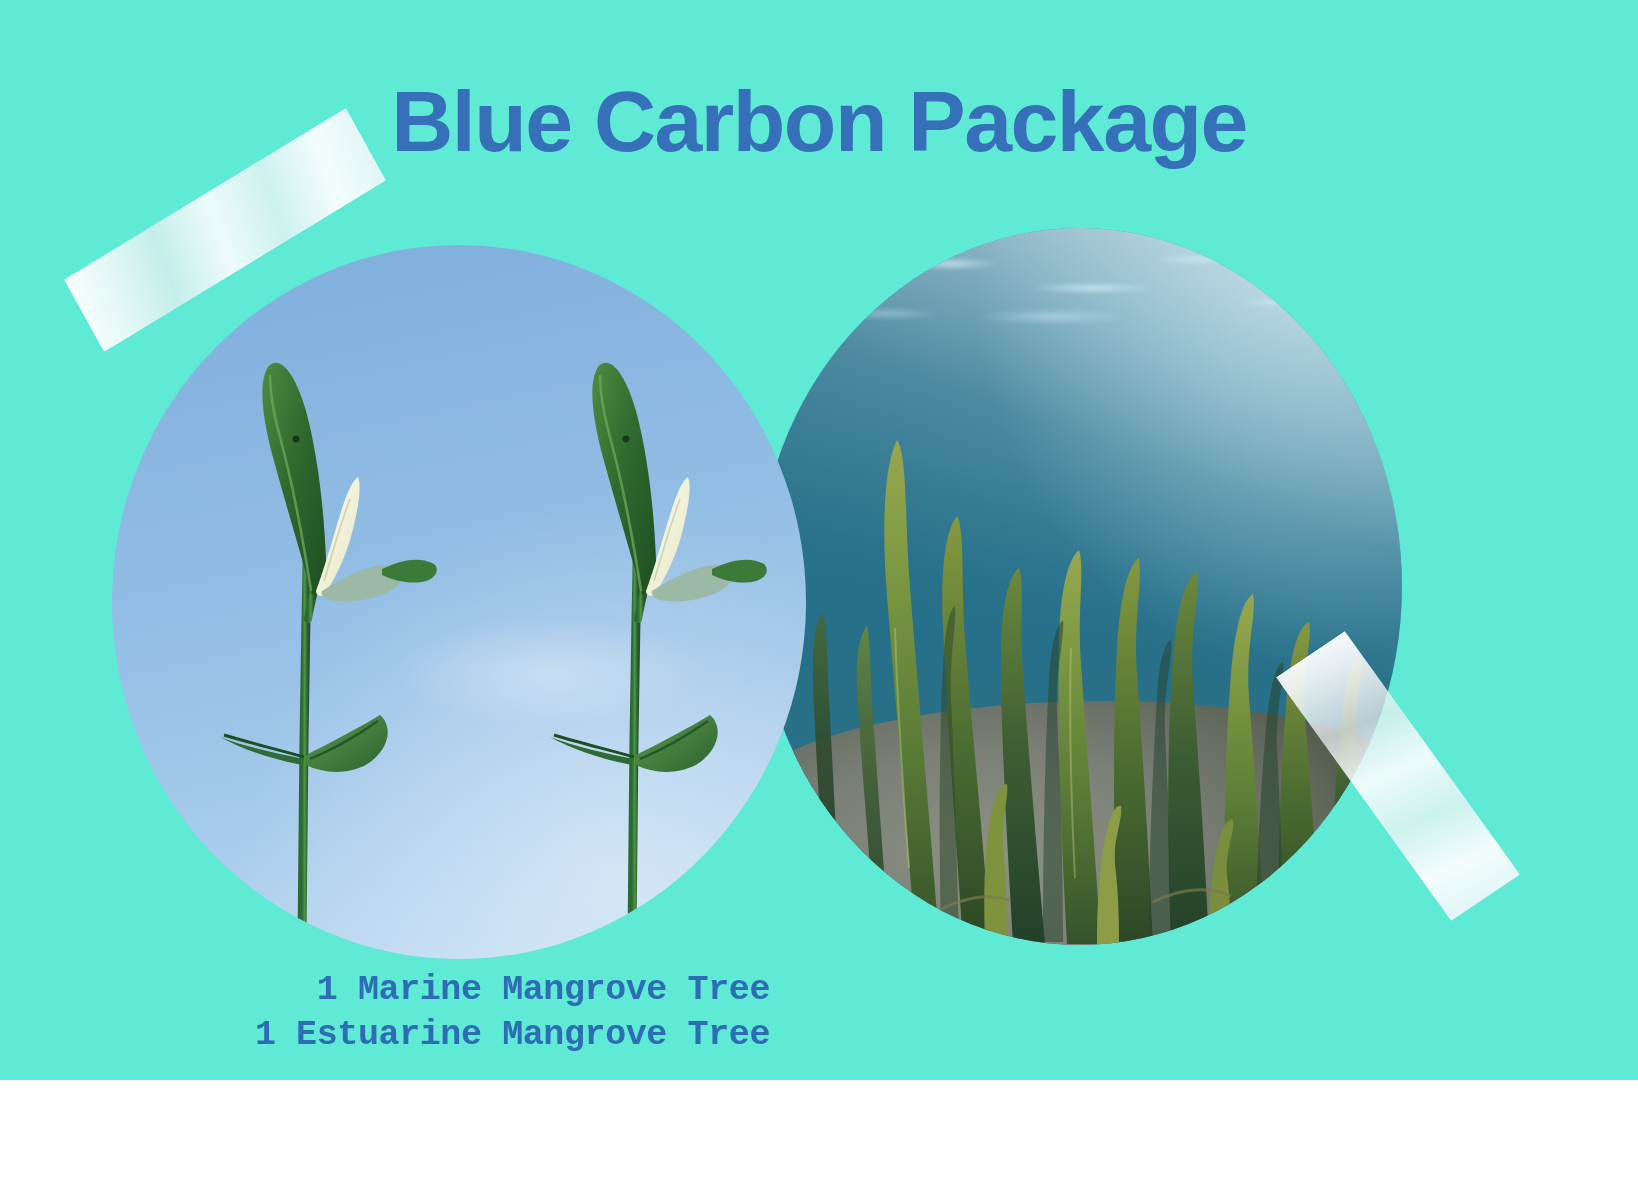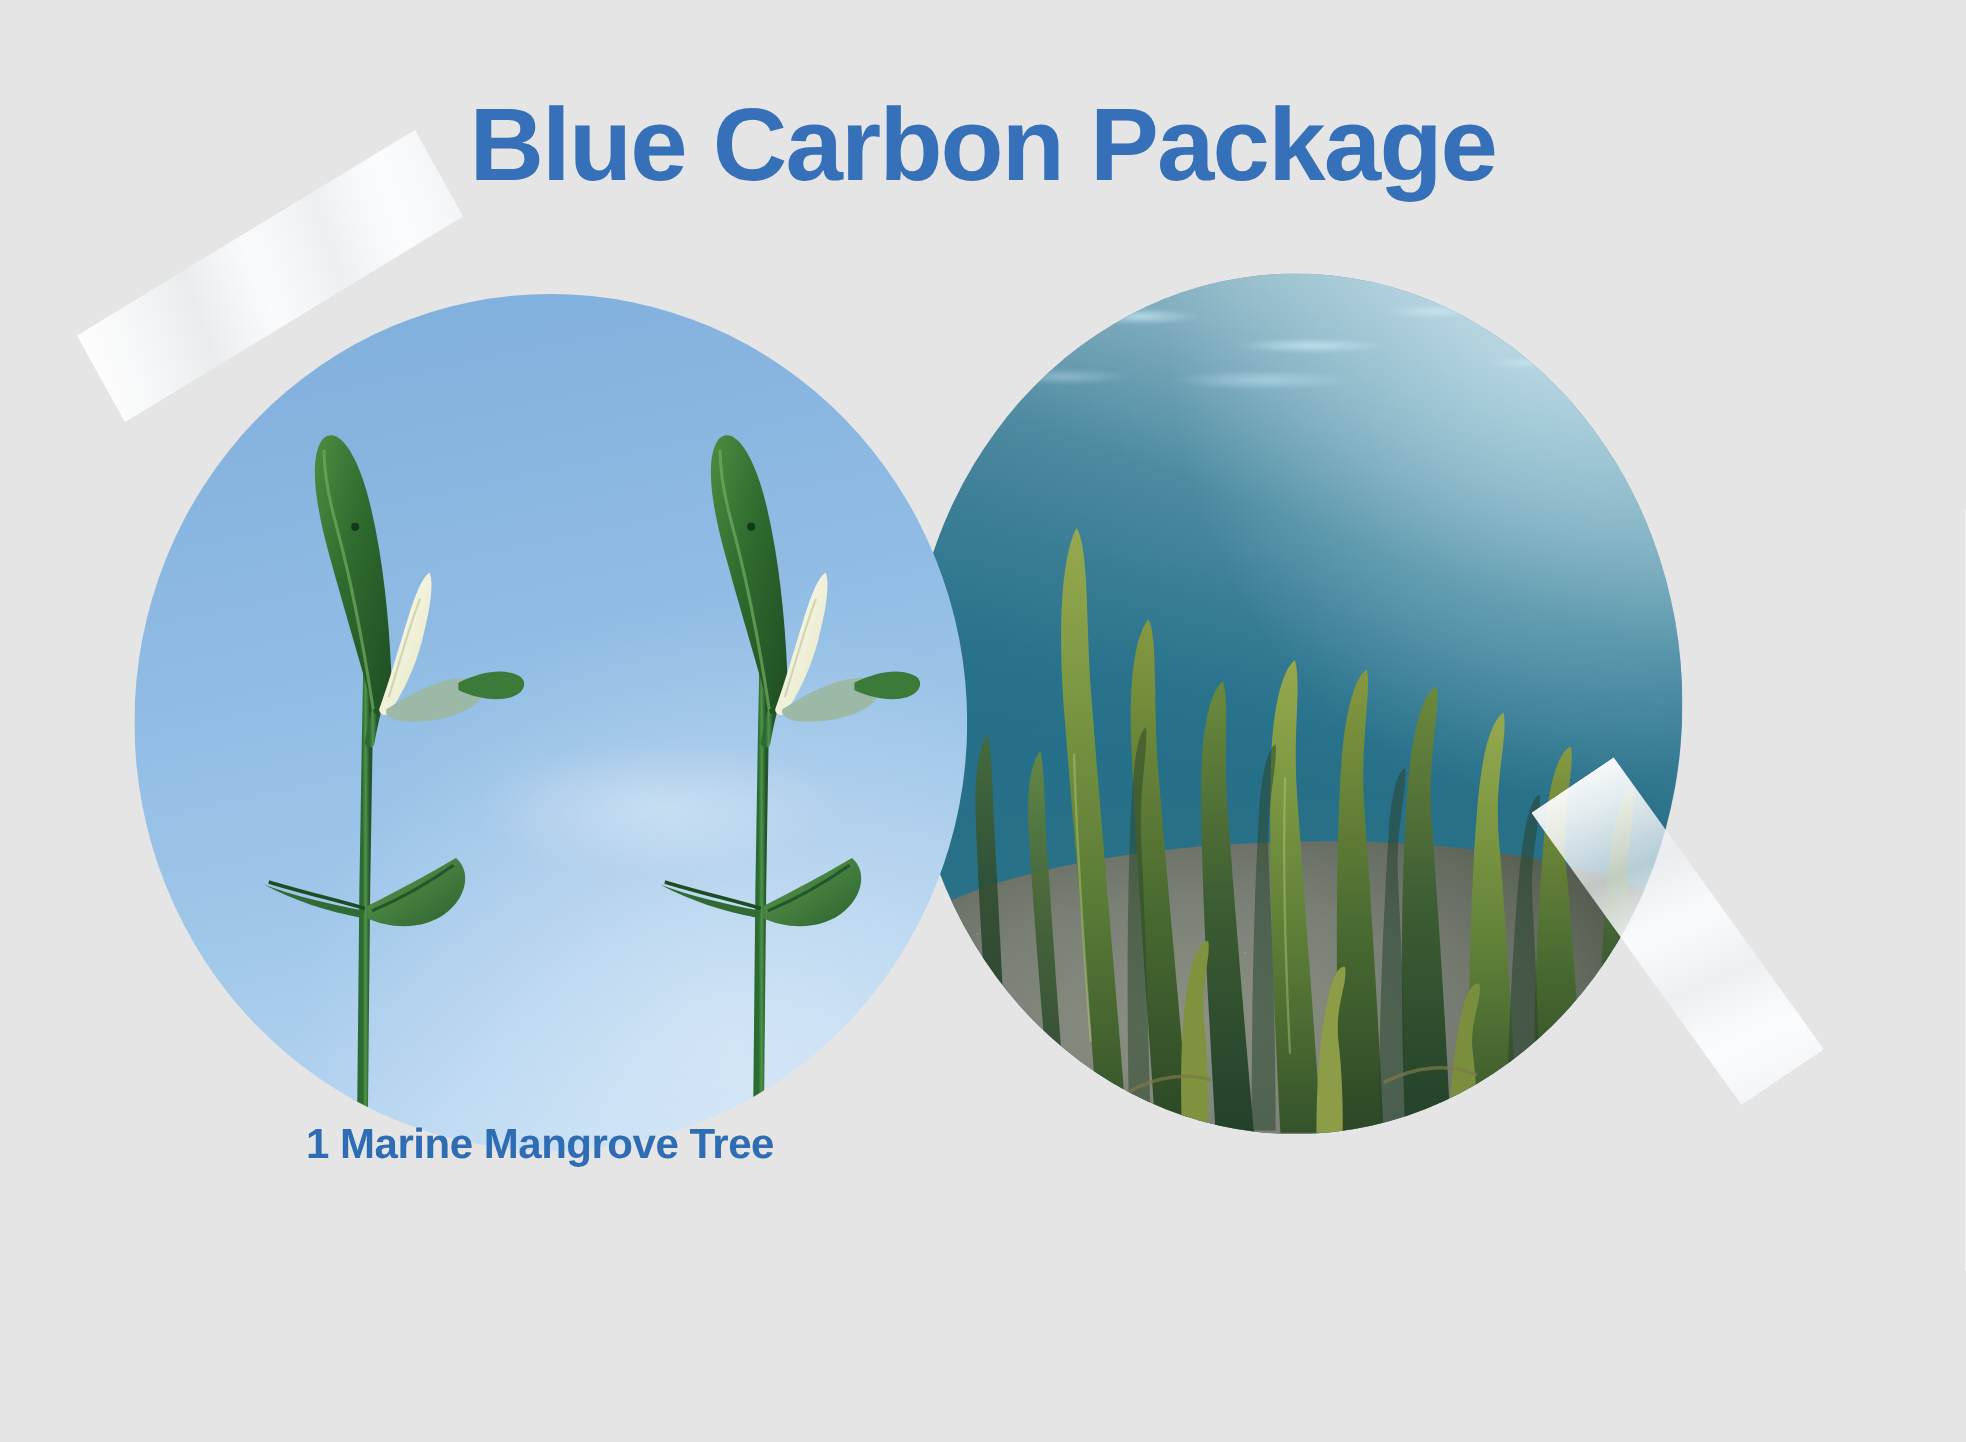--- a/index.html
+++ b/index.html
@@ -11,22 +11,22 @@
     width: 1638px;
     height: 1202px;
     overflow: hidden;
     font-family: "Liberation Sans", sans-serif;
     position: relative;
   }
 
   #stage {
     position: relative;
     width: 1638px;
-    height: 1202px;
-    background: #e5e5e5;
+    height: 1080px;
+    background: #5eead4;
     overflow: hidden;
   }
 
   
   .title {
     position: absolute;
     left: 0;
     top: 78px;
     width: 1638px;
     text-align: center;
@@ -202,23 +202,24 @@
     color: #2E6CB4;
     font-family: "Liberation Sans", sans-serif;
     font-weight: bold;
     font-size: 35px;
     line-height: 1.28;
     letter-spacing: -0.4px;
     white-space: nowrap;
   }
   #caption-left {
     left: 130px;
-    top: 932px;
+    top: 968px;
     width: 640px;
-    text-align: center;
+    text-align: right;
+    font-family: Liberation Mono, monospace;
   }
   #caption-right {
     left: 740px;
     top: 960px;
     width: 660px;
     text-align: center;
   }
   .caption div { display: block; }
 </style>
 </head>
@@ -437,18 +438,19 @@
         <path d="M96 712 C120 698 148 694 172 700"></path>
       </g>
     </svg>
   </div>
 
   <div class="tape" id="tape-top-left"></div>
   <div class="tape" id="tape-bottom-right"></div>
 
   <div class="caption" id="caption-left">
     <div>1 Marine Mangrove Tree</div>
+    <div>1 Estuarine Mangrove Tree</div>
   </div>
 
   <div class="caption" id="caption-right">
   </div>
 
 </div>
 
 </body></html>

